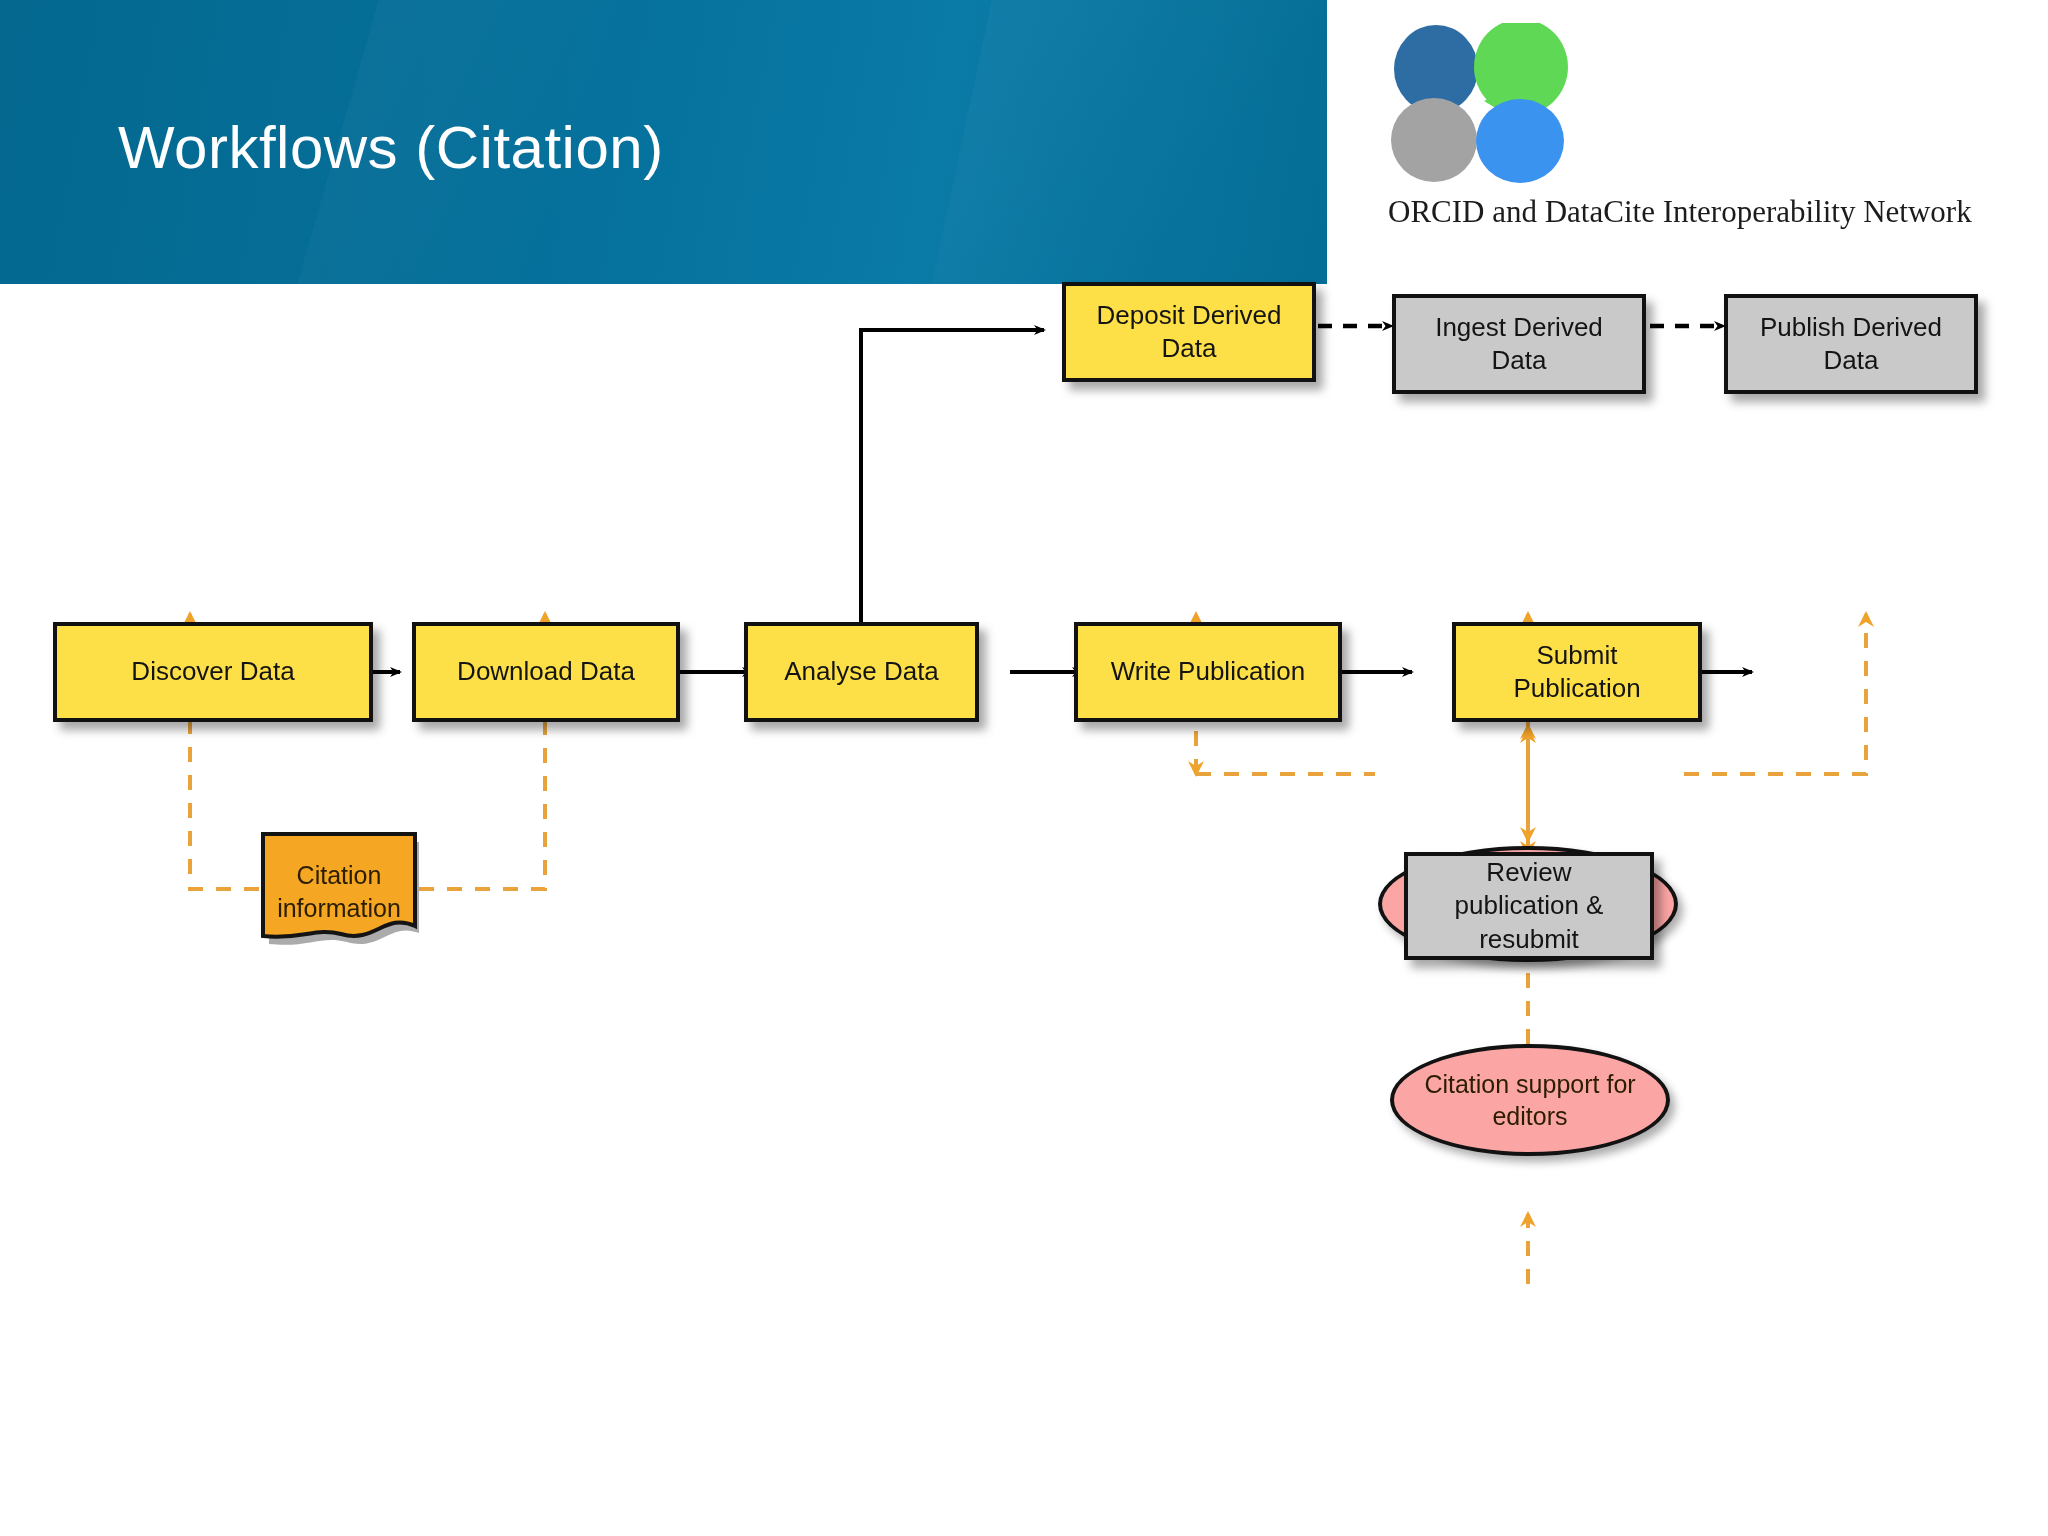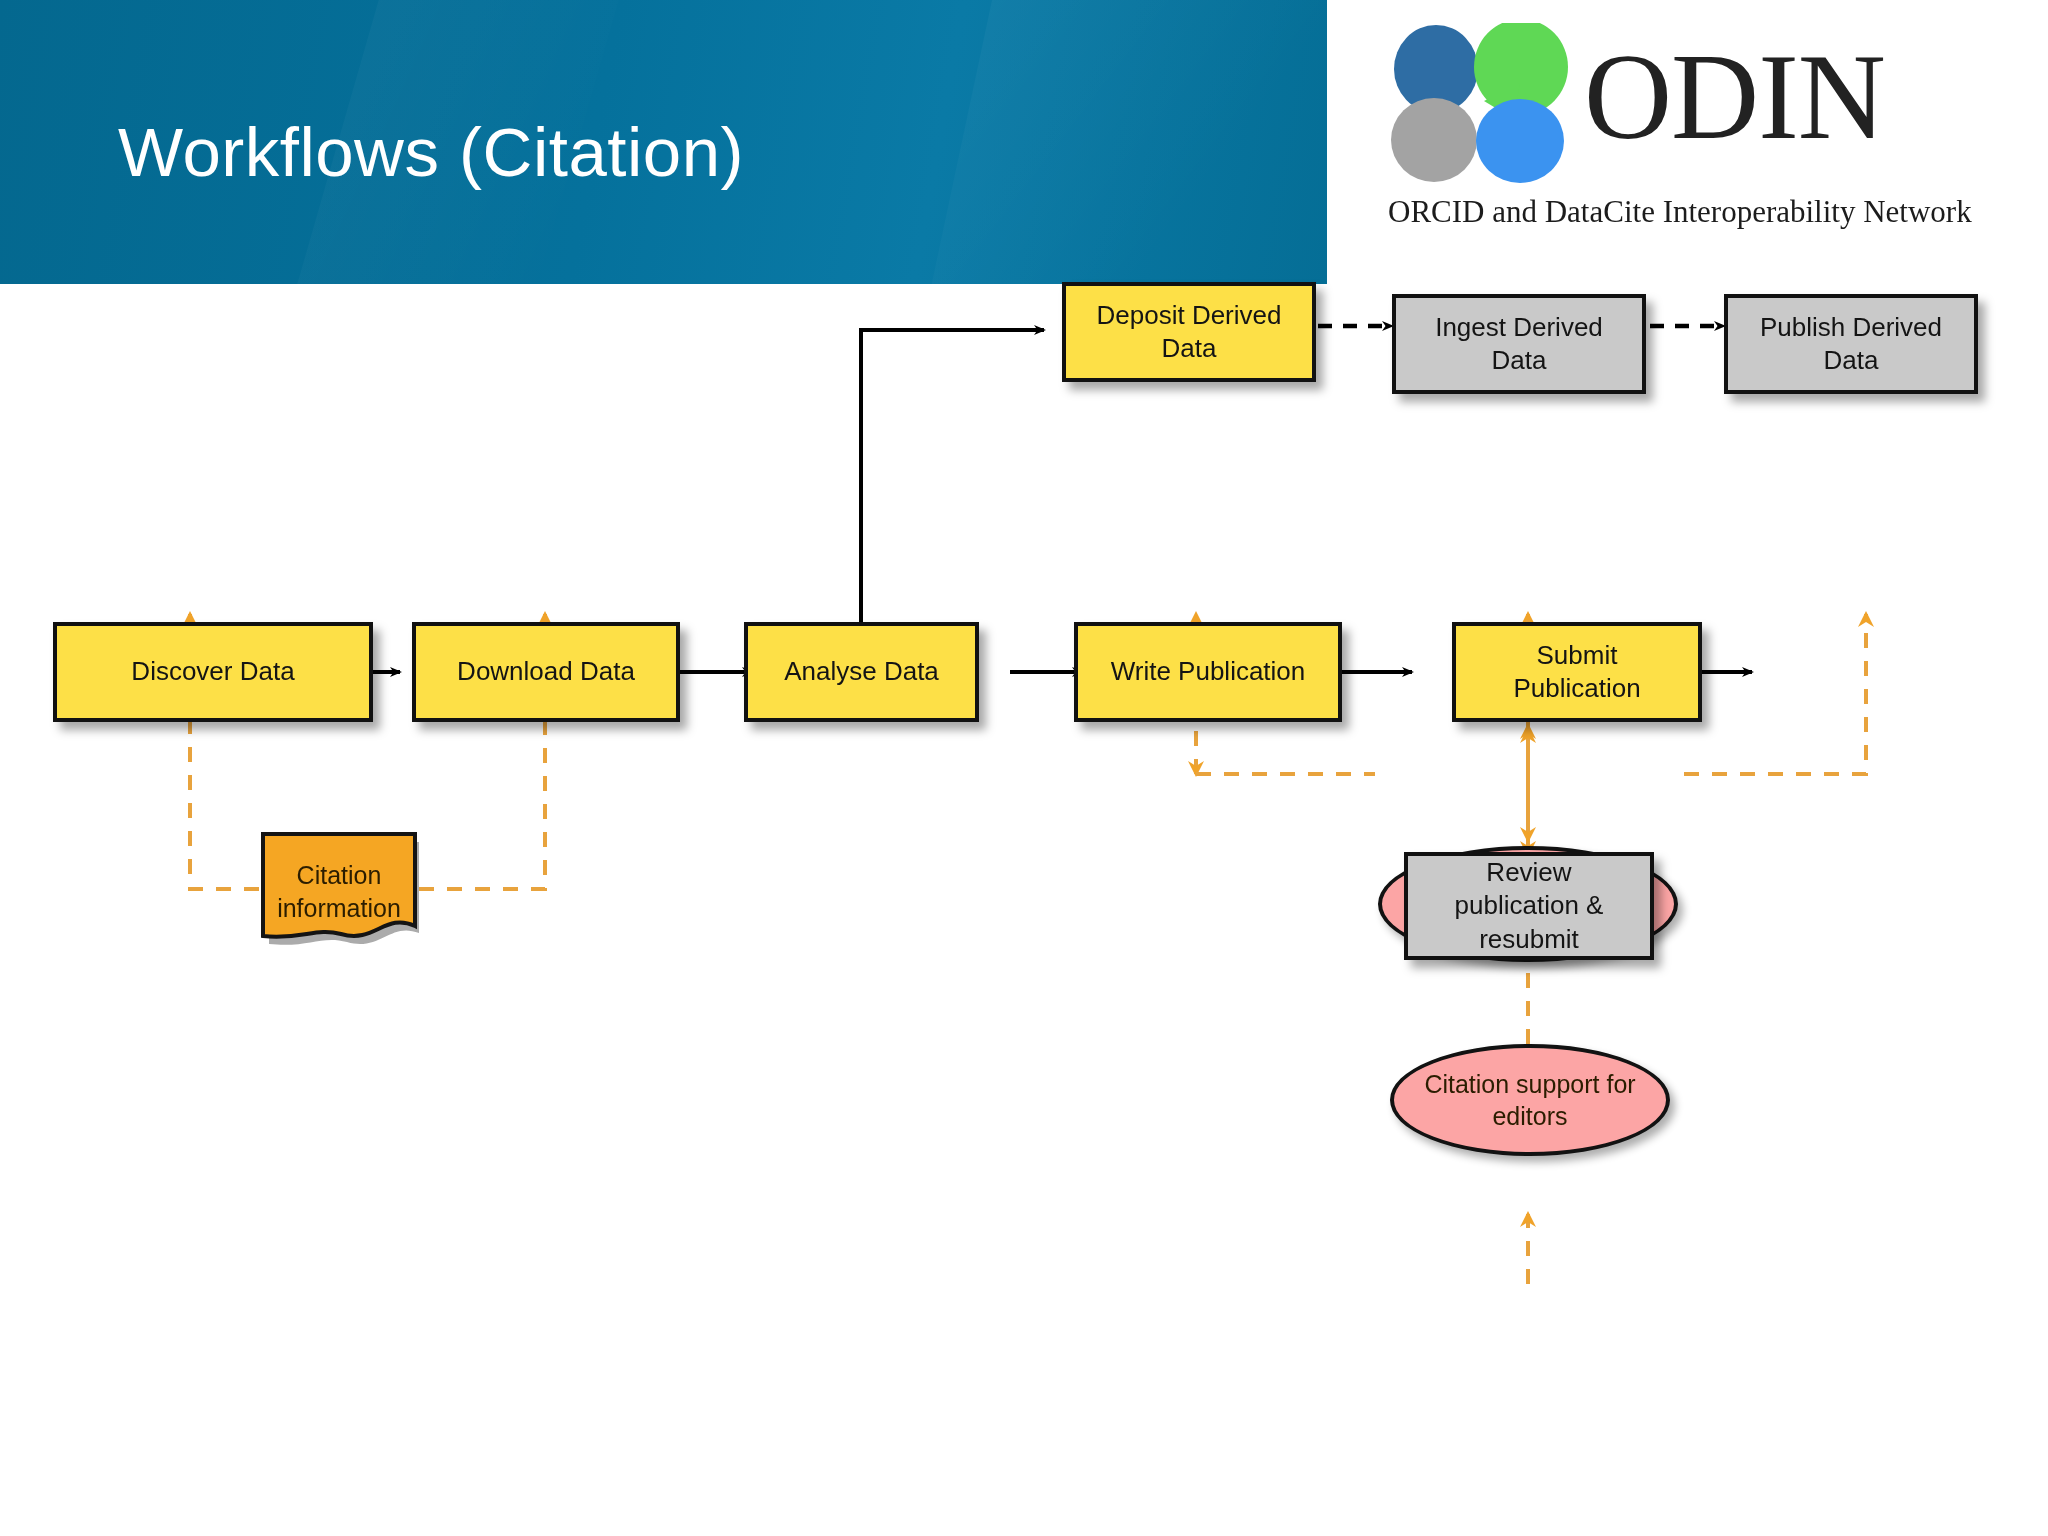--- a/index.html
+++ b/index.html
@@ -10,21 +10,21 @@
   #header-bar{position:absolute;left:0;top:0;width:1327px;height:284px;
      background:linear-gradient(100deg,#04688f 0%,#05719c 45%,#0a7aa6 70%,#056e96 100%);
      overflow:hidden;}
   #header-bar .sheen{position:absolute;right:-60px;top:-120px;width:420px;height:520px;
      background:linear-gradient(115deg,rgba(255,255,255,.045),rgba(255,255,255,0) 60%);
      transform:rotate(12deg);}
   #header-bar .sheen2{position:absolute;left:330px;top:-40px;width:240px;height:420px;
      background:linear-gradient(100deg,rgba(255,255,255,.03),rgba(255,255,255,0));
      transform:skewX(-16deg);}
   #slide-title{position:absolute;left:118px;top:118px;color:#ffffff;
-     font-size:69px;line-height:1;letter-spacing:.5px;white-space:nowrap;font-weight:400;}
+     font-size:60px;line-height:1;letter-spacing:.5px;white-space:nowrap;font-weight:400;}
 
   
   #odin-logo{position:absolute;left:1388px;top:18px;width:650px;height:230px;}
   #odin-marks{position:absolute;left:0;top:5px;width:190px;height:160px;}
   #odin-word{position:absolute;left:196px;top:18px;font-family:"Liberation Serif","DejaVu Serif",serif;
      font-size:122px;line-height:1;color:#222222;font-weight:400;letter-spacing:-1px;}
   #odin-tagline{position:absolute;left:0px;top:176px;width:650px;text-align:left;
      font-family:"Liberation Serif","DejaVu Serif",serif;font-size:31px;color:#1c1c1c;white-space:nowrap;}
 
   
@@ -59,21 +59,20 @@
 <div id="slide-title">Workflows (Citation)</div>
 
 <div id="odin-logo">
   <svg id="odin-marks" viewBox="0 0 190 160">
     <ellipse cx="48" cy="46" rx="42" ry="44" fill="#2E6DA4"></ellipse>
     <ellipse cx="133" cy="44" rx="47" ry="48" fill="#5FD855"></ellipse>
     <path d="M96 78 L132 60 L126 96 Z" fill="#5FD855"></path>
     <ellipse cx="46" cy="117" rx="43" ry="42" fill="#A3A3A3"></ellipse>
     <ellipse cx="132" cy="118" rx="44" ry="42" fill="#3B93F0"></ellipse>
   </svg>
-  <div id="odin-word">ODIN</div>
   <div id="odin-tagline">ORCID and DataCite Interoperability Network</div>
 </div>
 
 <div id="diagram">
 
   <svg id="wires" viewBox="0 0 2048 1252">
     <defs>
       <marker id="ah-black" markerWidth="12" markerHeight="10" refX="10" refY="5" orient="auto" markerUnits="userSpaceOnUse">
         <path d="M0,0 L12,5 L0,10 L3.5,5 Z" fill="#000"></path>
       </marker>

